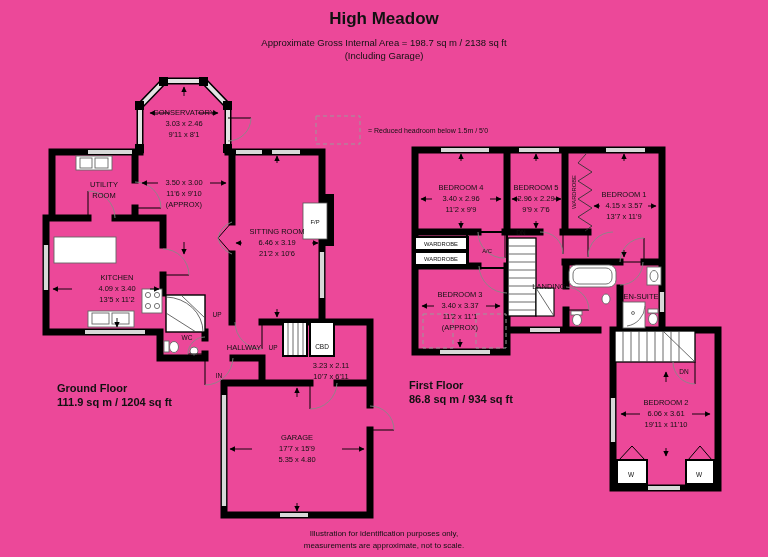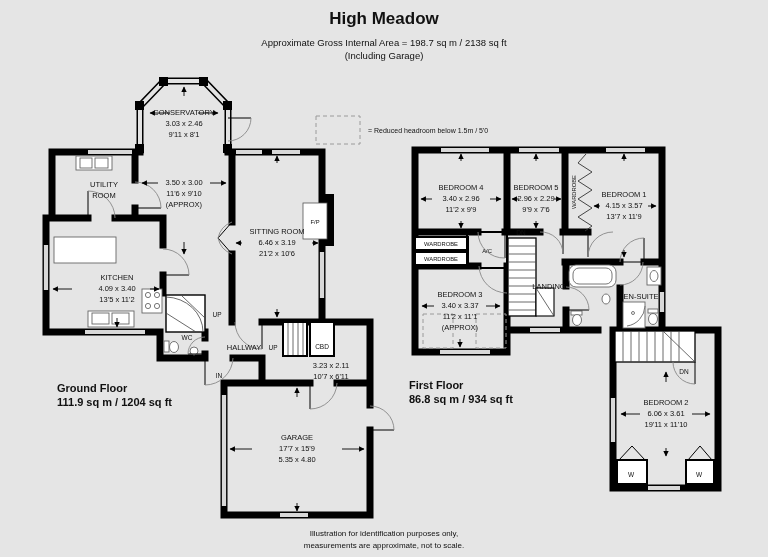--- a/index.html
+++ b/index.html
@@ -1,16 +1,16 @@
 <!DOCTYPE html>
 <html><head>
 <meta charset="utf-8">
 <style>
   html,body{margin:0;padding:0;background:#fff;}
-  .page{position:relative;width:768px;height:557px;background:#e5e5e5;overflow:hidden;
+  .page{position:relative;width:768px;height:557px;background:#ec4899;overflow:hidden;
         font-family:"Liberation Sans", sans-serif;}
   svg{position:absolute;left:0;top:0;}
   text{fill:#111;}
   .title{font-size:17px;font-weight:bold;text-anchor:middle;}
   .sub{font-size:9.5px;text-anchor:middle;}
   .rm{font-size:7.5px;text-anchor:middle;}
   .tag{font-size:6.5px;text-anchor:middle;}
   .tiny{font-size:5.8px;text-anchor:middle;}
   .floorlbl{font-size:11px;font-weight:bold;text-anchor:start;}
   .legend{font-size:7px;text-anchor:start;}

